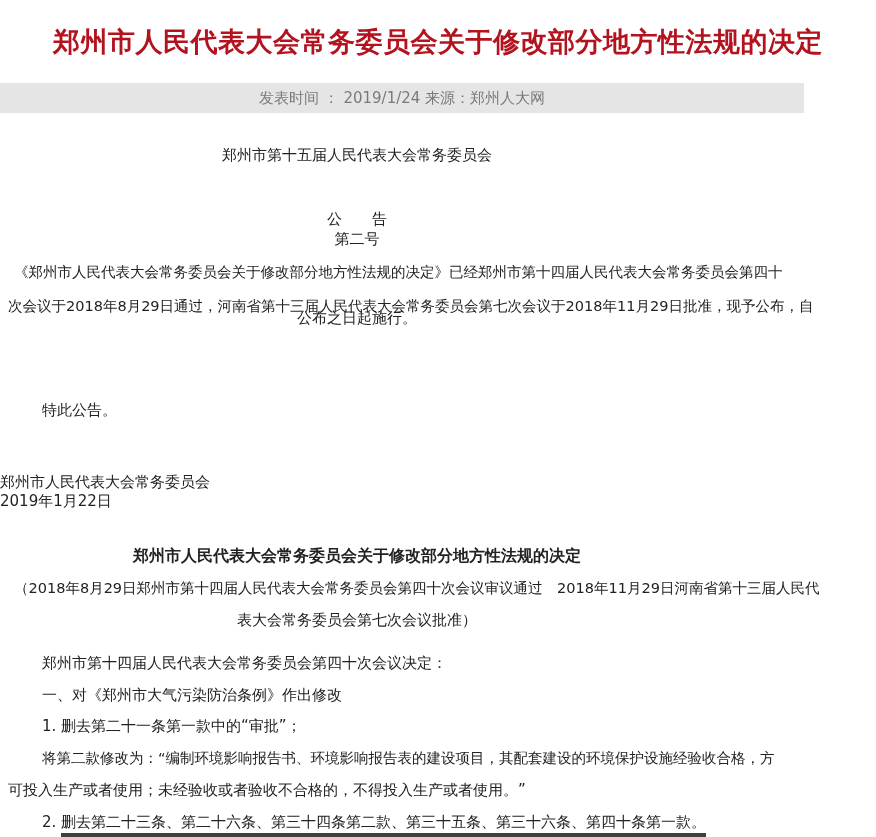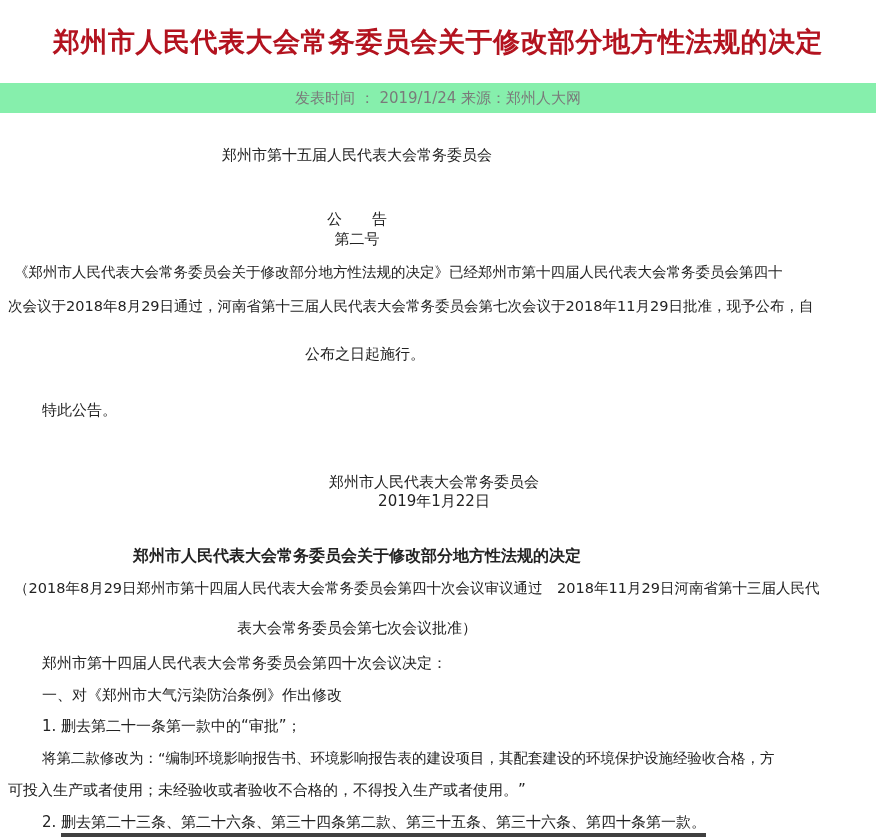--- a/index.html
+++ b/index.html
@@ -8,59 +8,59 @@
     font-family: "DejaVu Sans", "Liberation Sans", sans-serif;
     color: #222;
   }
   .title {
     position: absolute; left: 0; top: 22px; width: 876px; text-align: center;
     font-family: "DejaVu Serif", "Liberation Serif", serif;
     font-size: 27px; font-weight: bold; letter-spacing: 0.5px;
     color: #b3131f; line-height: 40px;
   }
   .meta-band {
-    position: absolute; left: 0; top: 83px; width: 876px; height: 30px;
-    background: #86efac;
+    position: absolute; left: 0; top: 83px; width: 804px; height: 30px;
+    background: #e5e5e5;
     text-align: center; line-height: 30px;
     font-size: 15px; color: #7a7a7a;
   }
   .line {
     position: absolute; left: 0; width: 714px; font-size: 15px; line-height: 20px;
     white-space: nowrap;
   }
   .center { text-align: center; }
-  .right { text-align: center; width: 868px; }
+  .right { text-align: left; width: 868px; }
   .bold { font-weight: bold; }
   .underlined {
     border-bottom: 8px solid #404040; padding-bottom: 2px;
   }
 </style>
 </head>
 <body>
 
 <div class="title">郑州市人民代表大会常务委员会关于修改部分地方性法规的决定</div>
 
 <div class="meta-band">发表时间 ： 2019/1/24 来源：郑州人大网</div>
 
 <div class="line center" style="top:145px;">郑州市第十五届人民代表大会常务委员会</div>
 <div class="line center" style="top:177px;margin-top:32px;">公　　告</div>
 <div class="line center" style="top:229px;">第二号</div>
 
 <div class="line" style="top:262px; left:14px; font-size:14.5px;">《郑州市人民代表大会常务委员会关于修改部分地方性法规的决定》已经郑州市第十四届人民代表大会常务委员会第四十</div>
 <div class="line" style="top:296px; left:8px; font-size:14.5px;">次会议于2018年8月29日通过，河南省第十三届人民代表大会常务委员会第七次会议于2018年11月29日批准，现予公布，自</div>
-<div class="line center" style="top:344px;margin-left:8px;">公布之日起施行。</div>
+<div class="line center" style="top:308px;">公布之日起施行。</div>
 
 <div class="line" style="top:400px; left:42px;">特此公告。</div>
 
 <div class="line right" style="top:472px;">郑州市人民代表大会常务委员会</div>
 <div class="line right" style="top:491px;">2019年1月22日</div>
 
 <div class="line center bold" style="top:546px; font-size:16px;">郑州市人民代表大会常务委员会关于修改部分地方性法规的决定</div>
 <div class="line" style="top:578px; left:14px; font-size:14.5px;">（2018年8月29日郑州市第十四届人民代表大会常务委员会第四十次会议审议通过　2018年11月29日河南省第十三届人民代</div>
-<div class="line center" style="top:610px;margin-top:8px;">表大会常务委员会第七次会议批准）</div>
+<div class="line center" style="top:610px;">表大会常务委员会第七次会议批准）</div>
 
 <div class="line" style="top:653px; left:42px;">郑州市第十四届人民代表大会常务委员会第四十次会议决定：</div>
 <div class="line" style="top:685px; left:42px;">一、对《郑州市大气污染防治条例》作出修改</div>
 <div class="line" style="top:716px; left:42px;">1. 删去第二十一条第一款中的“审批”；</div>
 <div class="line" style="top:748px; left:42px; font-size:14.5px;">将第二款修改为：“编制环境影响报告书、环境影响报告表的建设项目，其配套建设的环境保护设施经验收合格，方</div>
 <div class="line" style="top:780px; left:8px;">可投入生产或者使用；未经验收或者验收不合格的，不得投入生产或者使用。”</div>
 
 <div class="line" style="top:812px; left:42px;">
   <span>2. </span><span class="underlined">删去第二十三条、第二十六条、第三十四条第二款、第三十五条、第三十六条、第四十条第一款。</span>
 </div>

